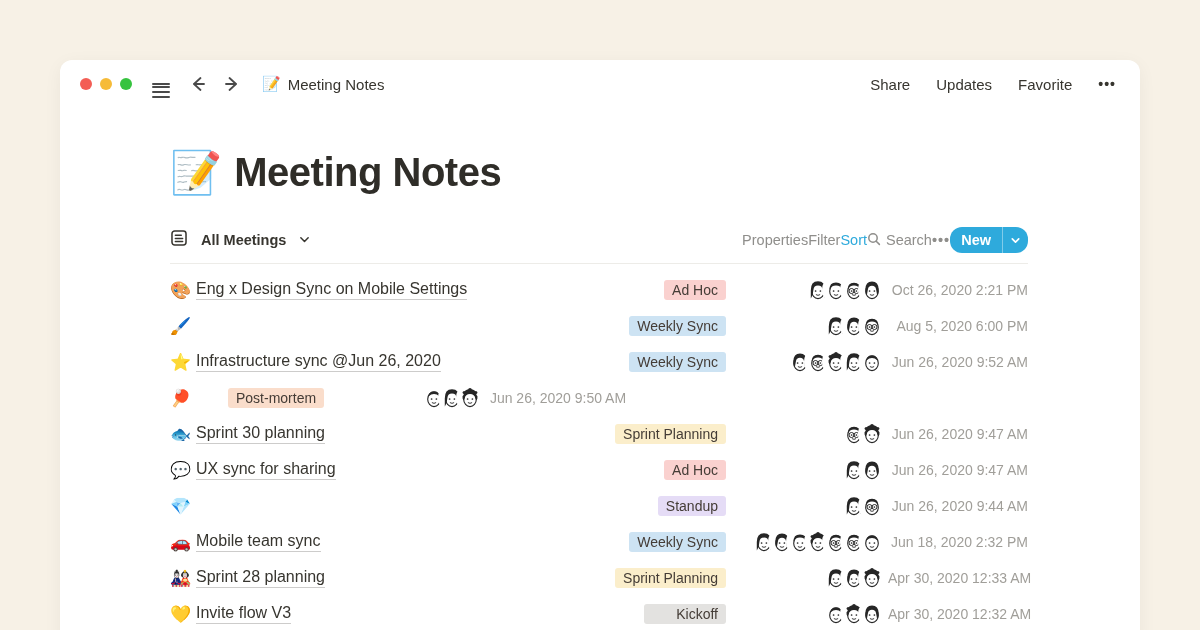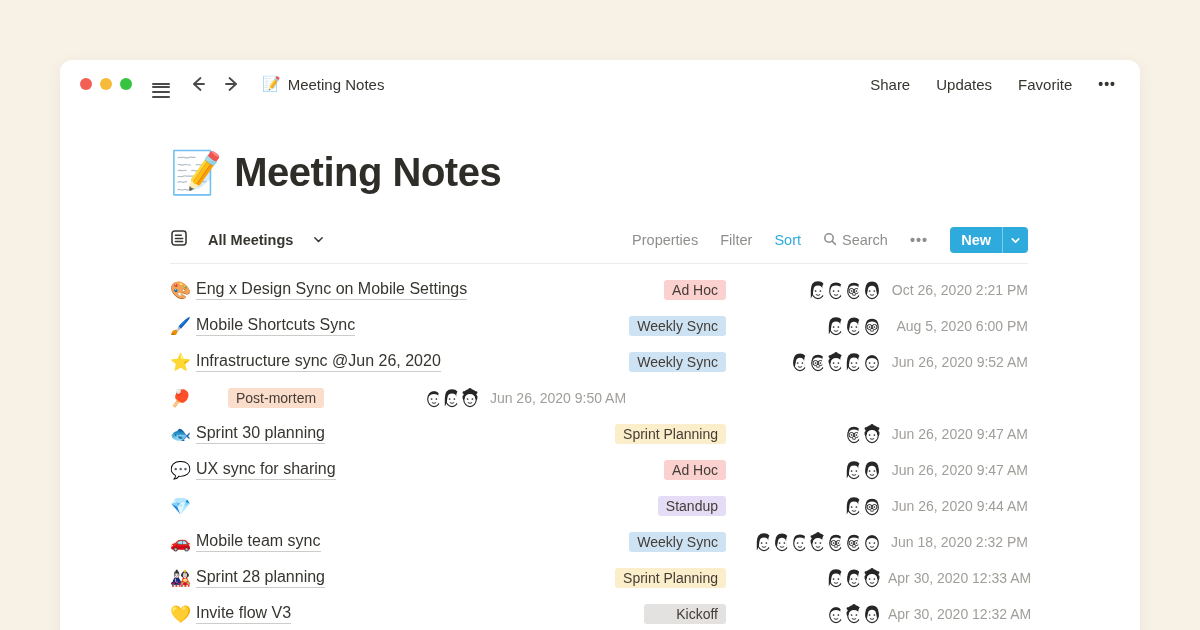--- a/index.html
+++ b/index.html
@@ -31,27 +31,27 @@
   .tb-actions { display:flex; align-items:flex-start; gap:26px; }
   .tb-action { font-size:15px; background:none; border:none; color:#37352F; cursor:pointer; font-family:inherit; }
   .tb-more { letter-spacing:1px; font-size:14px; font-weight:700; }
   
   .content { padding:0 112px 0 110px; }
   .page-header { margin-top:40px; display:flex; align-items:center; }
   .page-emoji { font-size:42px; margin-right:12px; }
   .page-title { font-size:40px; font-weight:700; letter-spacing:-0.5px; color:#2F2D28; }
   
   .toolbar { display:flex; align-items:center; margin-top:30px; padding-bottom:10px; border-bottom:1px solid #EDECE8; }
-  .view-switch { display:flex; align-items:center; gap:20px; cursor:pointer;text-align:right; }
+  .view-switch { display:flex; align-items:center; gap:13px; cursor:pointer;text-align:right; }
   .view-name { font-size:14.5px; font-weight:700; }
-  .toolbar-right { margin-left:auto; display:flex; align-items:center; gap:22px; }
+  .toolbar-right { margin-left:auto; display:flex; align-items:center; }
   .tool-link { font-size:14.5px; color:#8F8E8B; background:none; border:none; cursor:pointer; font-family:inherit; }
   .tool-link.active { color:#2EAADC; }
   .search-link { display:flex; align-items:center; gap:5px; }
-  .new-btn { display:flex; align-items:stretch; border-radius:4px; overflow:hidden; cursor:pointer; }
+  .new-btn { display:flex; align-items:stretch; border-radius:12px; overflow:hidden; cursor:pointer; }
   .new-main { color:#fff; font-size:14.5px; font-weight:700; padding:5px 11px; }
   .new-split { width:1px; background:rgba(255,255,255,0.4); }
   .new-caret { display:flex; align-items:center; padding:0 7px; }
   
   .rows { margin-top:8px; }
   .row { display:flex; align-items:center; height:36px; cursor:pointer; }
   .row-icon { width:26px; font-size:17px; flex:none; }
   .row-title { font-size:16px; font-weight:500; color:#37352F; border-bottom:1px solid rgba(55,53,47,0.25); padding-bottom:1px; white-space:nowrap; }
   .row-tag { margin-left:auto; font-size:14px; padding:2px 8px; border-radius:3px; white-space:nowrap; color:#443C36; flex:none; }
   .row-avatars { width:152px; flex:none; display:flex; justify-content:flex-end; align-items:center; padding-right:4px; margin-left:10px; }
@@ -193,21 +193,20 @@
                 <circle cx="14.4" cy="13" r="0.85" fill="#262626"></circle>
                 <path d="M10.2 16.8 q1.8 1.3 3.6 0" fill="none" stroke="#262626" stroke-width="0.9" stroke-linecap="round"></path>
                 <path d="M12 3.6 Q5.4 3.6 5.4 11.5 Q5.4 15.5 6.8 17.5 Q7.6 13 7.9 11.5 Q8.4 7.8 12 7.8 Q15.6 7.8 16.1 11.5 Q16.4 13 17.2 17.5 Q18.6 15.5 18.6 11.5 Q18.6 3.6 12 3.6 Z" fill="#262626"></path>
               </svg>
             </span>
           </span>
           <span class="row-date">Oct 26, 2020 2:21 PM</span>
         </div>
         <div class="row">
           <span class="row-icon">🖌️</span>
-          <span class="row-title">Mobile Shortcuts Sync</span>
           <span class="row-tag" style="background: rgb(205, 227, 243);">Weekly Sync</span>
           <span class="row-avatars">
             <span class="avatar">
               <svg width="24" height="24" viewBox="0 0 24 24">
                 <ellipse cx="12" cy="13.2" rx="6.3" ry="7.4" fill="#fff" stroke="#262626" stroke-width="1.1"></ellipse>
                 <circle cx="9.6" cy="13" r="0.85" fill="#262626"></circle>
                 <circle cx="14.4" cy="13" r="0.85" fill="#262626"></circle>
                 <path d="M10.2 16.8 q1.8 1.3 3.6 0" fill="none" stroke="#262626" stroke-width="0.9" stroke-linecap="round"></path>
                 <path d="M12 3.2 Q4.6 3.2 4.8 12.5 L4.8 20.5 Q7.2 17 7.4 12 Q7.8 7.6 12 7.6 Q16.2 7.6 16.6 12 Q16.8 17 19.2 20.5 L19.2 12.5 Q19.4 3.2 12 3.2 Z" fill="#262626"></path>
               </svg>

